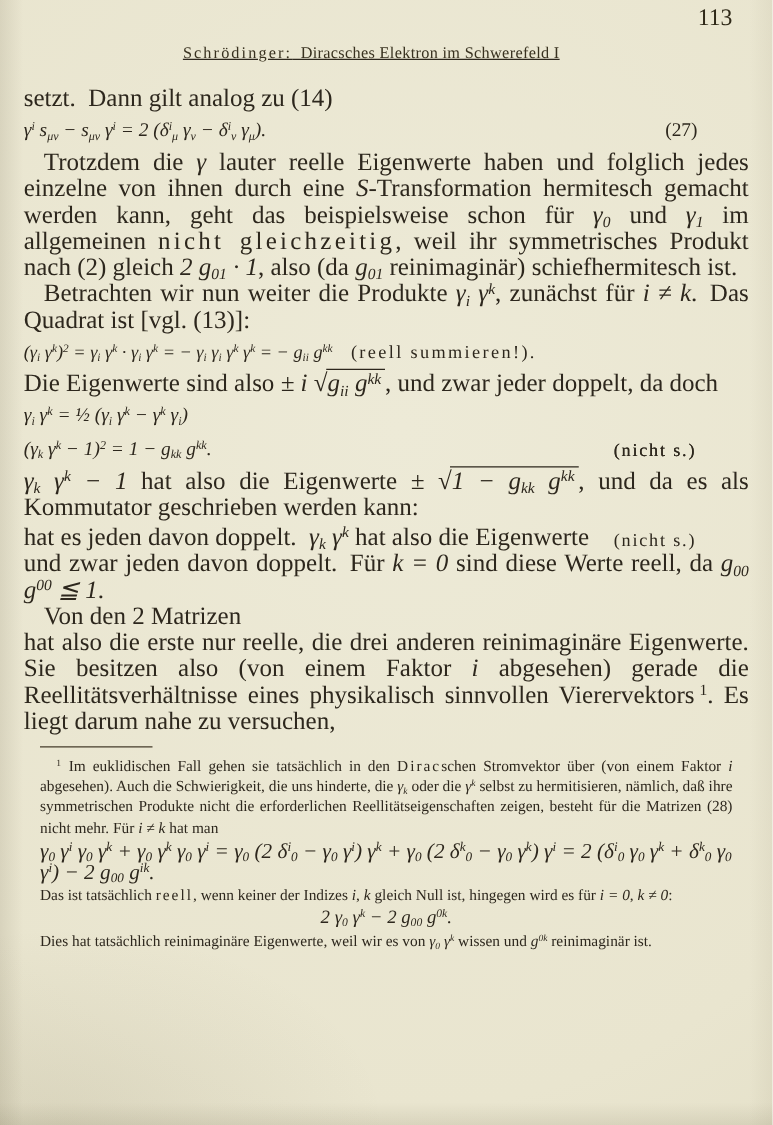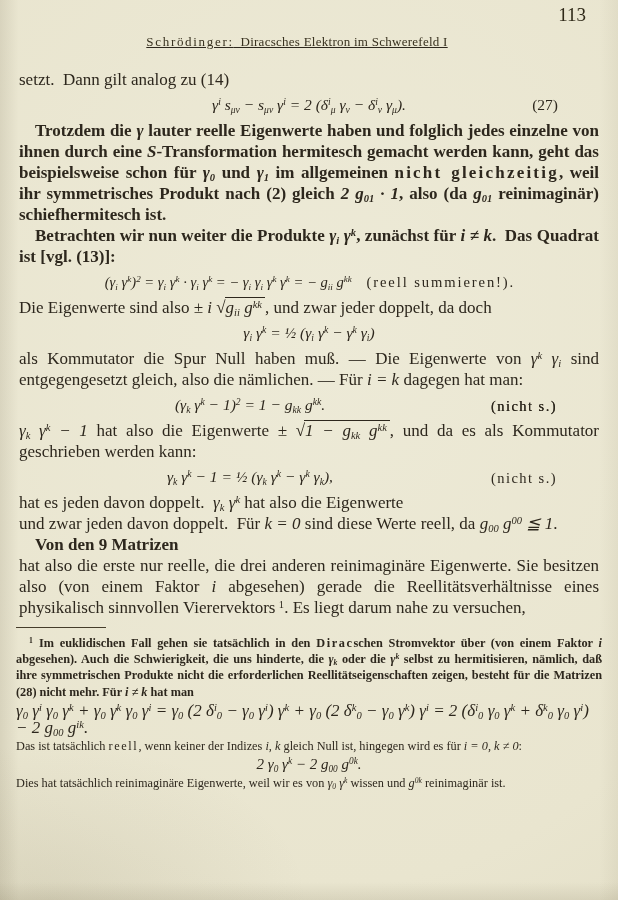--- a/index.html
+++ b/index.html
@@ -16,37 +16,37 @@
       linear-gradient(0deg, rgba(100,90,60,.12), rgba(100,90,60,0) 2%),
       radial-gradient(140% 110% at 52% 38%, #edead7 0%, #e9e5cf 55%, #ddd8be 100%);
   }
   .pagehead{position:relative;height:26px;padding-top:34px;text-decoration:underline;}
   .running{
     text-align:center;font-size:13px;color:#38311f;
     transform:translateX(-12px);letter-spacing:.02em;
   }
   .pageno{position:absolute;right:32px;top:4px;font-size:19px;color:#2f2918;margin-left:36px;}
   .main{margin:9px 19px 0;}
-  .bp{margin:0;font-size:17px;line-height:21px;text-align:justify;}
-  .ind{text-indent:16px;font-weight:bold;}
+  .bp{margin:0;font-size:20px;line-height:21px;text-align:justify;}
+  .ind{text-indent:16px;}
   .eq{
-    position:relative;margin:3px 0;text-align:center;
+    position:relative;margin:3px 0;
     font-size:15.5px;line-height:24px;white-space:nowrap;
   }
   .eq.labeled{padding-right:118px;}
   .eq-no{position:absolute;right:41px;top:0;font-style:normal;font-size:15.5px;}
   .eq-label{position:absolute;right:42px;top:1px;font-size:14.5px;letter-spacing:.1em;}
   .tight{font-size:14.6px;}
   .m{font-style:italic;}
   .sp{letter-spacing:.13em;}
   sub,sup{line-height:0;letter-spacing:0;}
   sup{font-size:62%;vertical-align:.5em;}
   sub{font-size:62%;vertical-align:-.28em;}
   .vinc{border-top:1px solid currentColor;padding:0 3px 0 1px;margin-left:-1px;}
-  .fnsec{margin:9px 16px 0;}
+  .fnsec{margin:9px 32px 0;}
   .fnrule{width:90px;border-top:1.4px solid #453d2b;margin:0 0 7px 0;}
   .fp{margin:0;font-size:12.3px;line-height:16.2px;text-align:justify;}
   .fp.ind{text-indent:13px;}
   .fn-eq{margin:2px 0;font-size:15px;line-height:17px;}
   .fn-eq.left{text-align:left;font-size:17px;}
   .fn-eq.center{text-align:center;}
 </style>
 </head>
 <body>
 
@@ -71,43 +71,41 @@
     <div class="eq tight">
       <span class="eq-body"><span class="m">(γ<sub>i</sub> γ<sup>k</sup>)<sup>2</sup> = γ<sub>i</sub> γ<sup>k</sup> · γ<sub>i</sub> γ<sup>k</sup> = − γ<sub>i</sub> γ<sub>i</sub> γ<sup>k</sup> γ<sup>k</sup> = − g<sub>ii</sub> g<sup>kk</sup></span> <span class="sp">(reell summieren!)</span>.</span>
     </div>
 
     <p class="bp">Die Eigenwerte sind also <span class="m">± i √<span class="vinc">g<sub>ii</sub> g<sup>kk</sup></span></span>, und zwar jeder doppelt, da doch</p>
 
     <div class="eq">
       <span class="eq-body"><span class="m">γ<sub>i</sub> γ<sup>k</sup> = ½ (γ<sub>i</sub> γ<sup>k</sup> − γ<sup>k</sup> γ<sub>i</sub>)</span></span>
     </div>
 
-    <p class="bp">als Kommutator die Spur Null haben muß. — Die Eigenwerte von <span class="m">γ<sup>k</sup> γ<sub>i</sub></span> sind entgegengesetzt gleich, also die nämlichen. — Für <span class="m">i = k</span> dagegen hat man:</p>
 
     <div class="eq labeled tight">
       <span class="eq-label">(nicht s.)</span>
     </div>
 
     <div class="eq labeled">
       <span class="eq-body"><span class="m">(γ<sub>k</sub> γ<sup>k</sup> − 1)<sup>2</sup> = 1 − g<sub>kk</sub> g<sup>kk</sup>.</span></span>
       <span class="eq-label">(nicht s.)</span>
     </div>
 
     <p class="bp"><span class="m">γ<sub>k</sub> γ<sup>k</sup> − 1</span> hat also die Eigenwerte <span class="m">± √<span class="vinc">1 − g<sub>kk</sub> g<sup>kk</sup></span></span>, und da es als Kommutator geschrieben werden kann:</p>
 
     <div class="eq labeled">
-      <span class="eq-body"><span class="m">γ<sub>k</sub> γ<sup>k</sup> − 1 = ½ (γ<sub>k</sub> γ<sup>k</sup> − γ<sup>k</sup> γ<sub>k</sub>),</span></span>
       <span class="eq-label">(nicht s.)</span>
     </div>
 
     <p class="bp">hat es jeden davon doppelt. <span class="m">γ<sub>k</sub> γ<sup>k</sup></span> hat also die Eigenwerte</p>
 
 
     <p class="bp">und zwar jeden davon doppelt. Für <span class="m">k = 0</span> sind diese Werte reell, da <span class="m">g<sub>00</sub> g<sup>00</sup> ≦ 1</span>.</p>
-    <p class="bp ind">Von den 9 Matrizen</p>
+    <p class="bp ind">Von den 2 Matrizen</p>
 
 
     <p class="bp">hat also die erste nur reelle, die drei anderen reinimaginäre Eigenwerte. Sie besitzen also (von einem Faktor <span class="m">i</span> abgesehen) gerade die Reellitätsverhältnisse eines physikalisch sinnvollen Vierervektors <sup>1</sup>. Es liegt darum nahe zu versuchen,</p>
   </div>
 
   <div class="fnsec">
     <div class="fnrule"></div>
     <p class="fp ind"><sup>1</sup> Im euklidischen Fall gehen sie tatsächlich in den <span class="sp">Dirac</span>schen Stromvektor über (von einem Faktor <span class="m">i</span> abgesehen). Auch die Schwierigkeit, die uns hinderte, die <span class="m">γ<sub>k</sub></span> oder die <span class="m">γ<sup>k</sup></span> selbst zu hermi­tisieren, nämlich, daß ihre symmetrischen Produkte nicht die erforderlichen Reellitätseigenschaften zeigen, besteht für die Matrizen (28) nicht mehr. Für <span class="m">i ≠ k</span> hat man</p>
     <div class="fn-eq left">
       <span><span class="m">γ<sub>0</sub> γ<sup>i</sup> γ<sub>0</sub> γ<sup>k</sup> + γ<sub>0</sub> γ<sup>k</sup> γ<sub>0</sub> γ<sup>i</sup> = γ<sub>0</sub> (2 δ<sup>i</sup><sub>0</sub> − γ<sub>0</sub> γ<sup>i</sup>) γ<sup>k</sup> + γ<sub>0</sub> (2 δ<sup>k</sup><sub>0</sub> − γ<sub>0</sub> γ<sup>k</sup>) γ<sup>i</sup> = 2 (δ<sup>i</sup><sub>0</sub> γ<sub>0</sub> γ<sup>k</sup> + δ<sup>k</sup><sub>0</sub> γ<sub>0</sub> γ<sup>i</sup>) − 2 g<sub>00</sub> g<sup>ik</sup>.</span></span>

